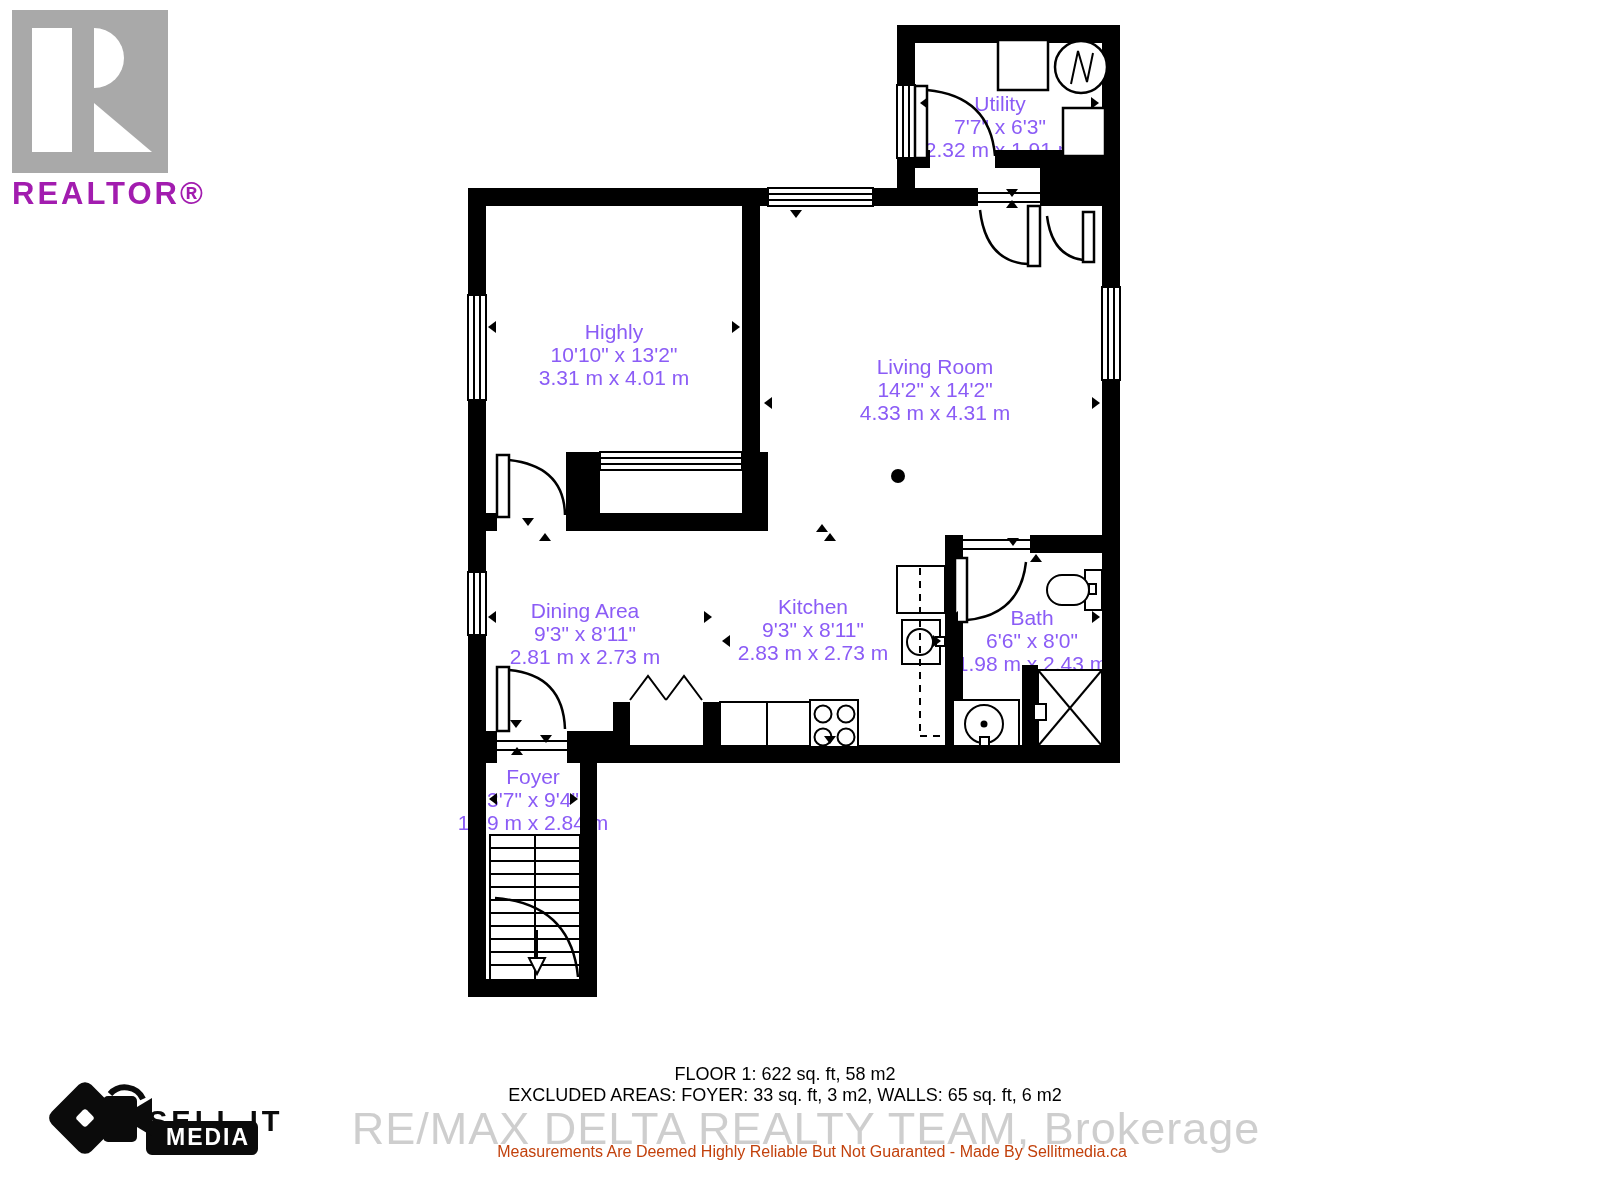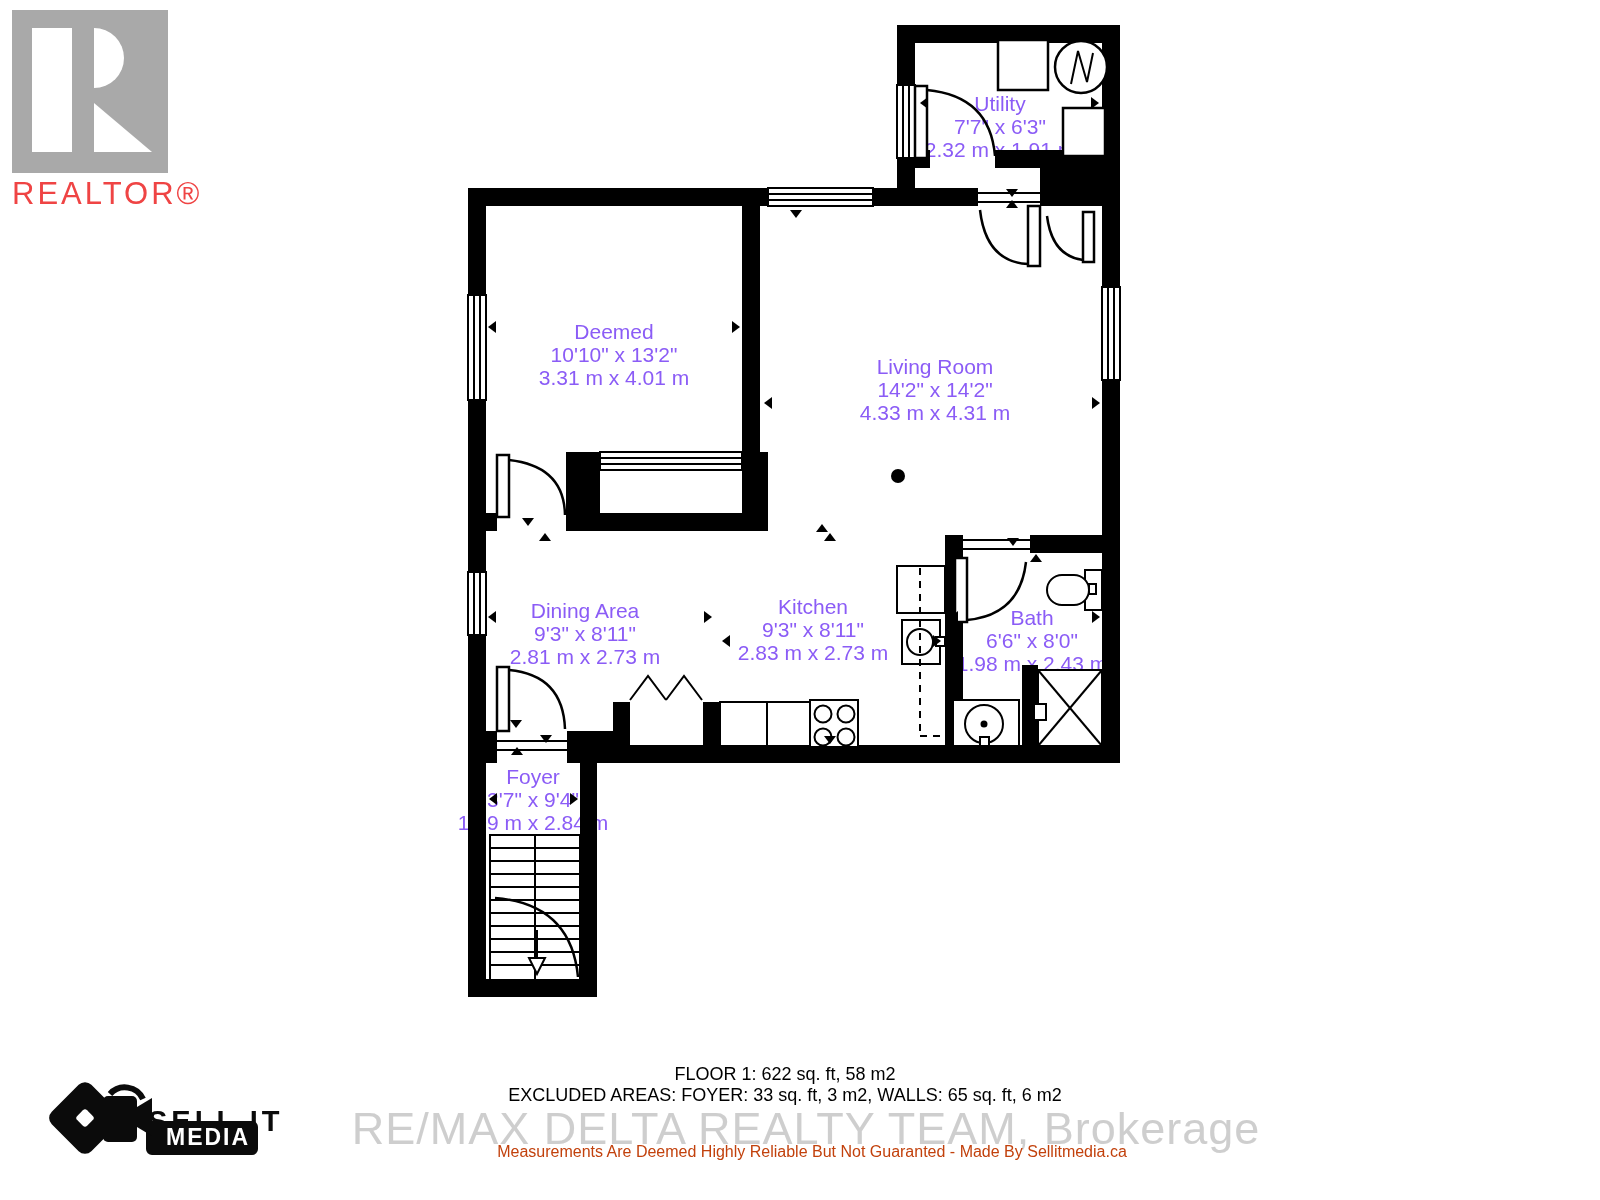--- a/index.html
+++ b/index.html
@@ -8,22 +8,22 @@
   #canvas{position:absolute;inset:0;background:#fff;}
 
   
   .room-label{position:absolute;transform:translateX(-50%);text-align:center;
       color:#8b5cf6;font-size:21px;line-height:23px;white-space:nowrap;z-index:1;}
   .room-label .rname{font-weight:500;}
 
   #plan-svg{position:absolute;left:0;top:0;z-index:2;pointer-events:none;}
 
   .realtor-logo{position:absolute;left:0;top:0;width:240px;height:230px;z-index:3;}
-  .realtor-text{position:absolute;left:12px;top:176px;font-size:31px;color:#ef4444;
-      letter-spacing:3px;font-weight:400;}
+  .realtor-text{position:absolute;left:12px;top:176px;font-size:31px;color:#a21caf;
+      letter-spacing:3px;font-weight:700;}
 
   .watermark{position:absolute;left:790px;top:1103px;transform:translateX(-50%);
       font-size:45px;color:#c3c3c3;opacity:.8;white-space:nowrap;z-index:1;letter-spacing:1px;margin-left:16px;}
   .summary{position:absolute;left:785px;top:1064px;transform:translateX(-50%);
       text-align:center;color:#000;z-index:2;white-space:nowrap;}
   .summary .s-total{font-size:20px;font-weight:bold;line-height:22px;}
   .summary .s-floor{font-size:18px;line-height:21px;}
   .summary .s-excl{font-size:18px;line-height:21px;}
   .disclaimer{position:absolute;left:812px;top:1143px;transform:translateX(-50%);
       font-size:16px;color:#c2410c;z-index:2;white-space:nowrap;}
@@ -40,21 +40,21 @@
 <div id="canvas">
 
   <div class="watermark">RE/MAX DELTA REALTY TEAM, Brokerage</div>
 
   <div class="room-label" style="left:1000px;top:92px;">
     <div class="rname">Utility</div>
     <div class="rft">7'7" x 6'3"</div>
     <div class="rm">2.32 m x 1.91 m</div>
   </div>
   <div class="room-label" style="left:614px;top:320px;">
-    <div class="rname">Deemed</div>
+    <div class="rname">Highly</div>
     <div class="rft">10'10" x 13'2"</div>
     <div class="rm">3.31 m x 4.01 m</div>
   </div>
   <div class="room-label" style="left:935px;top:355px;">
     <div class="rname">Living Room</div>
     <div class="rft">14'2" x 14'2"</div>
     <div class="rm">4.33 m x 4.31 m</div>
   </div>
   <div class="room-label" style="left:585px;top:599px;">
     <div class="rname">Dining Area</div>

